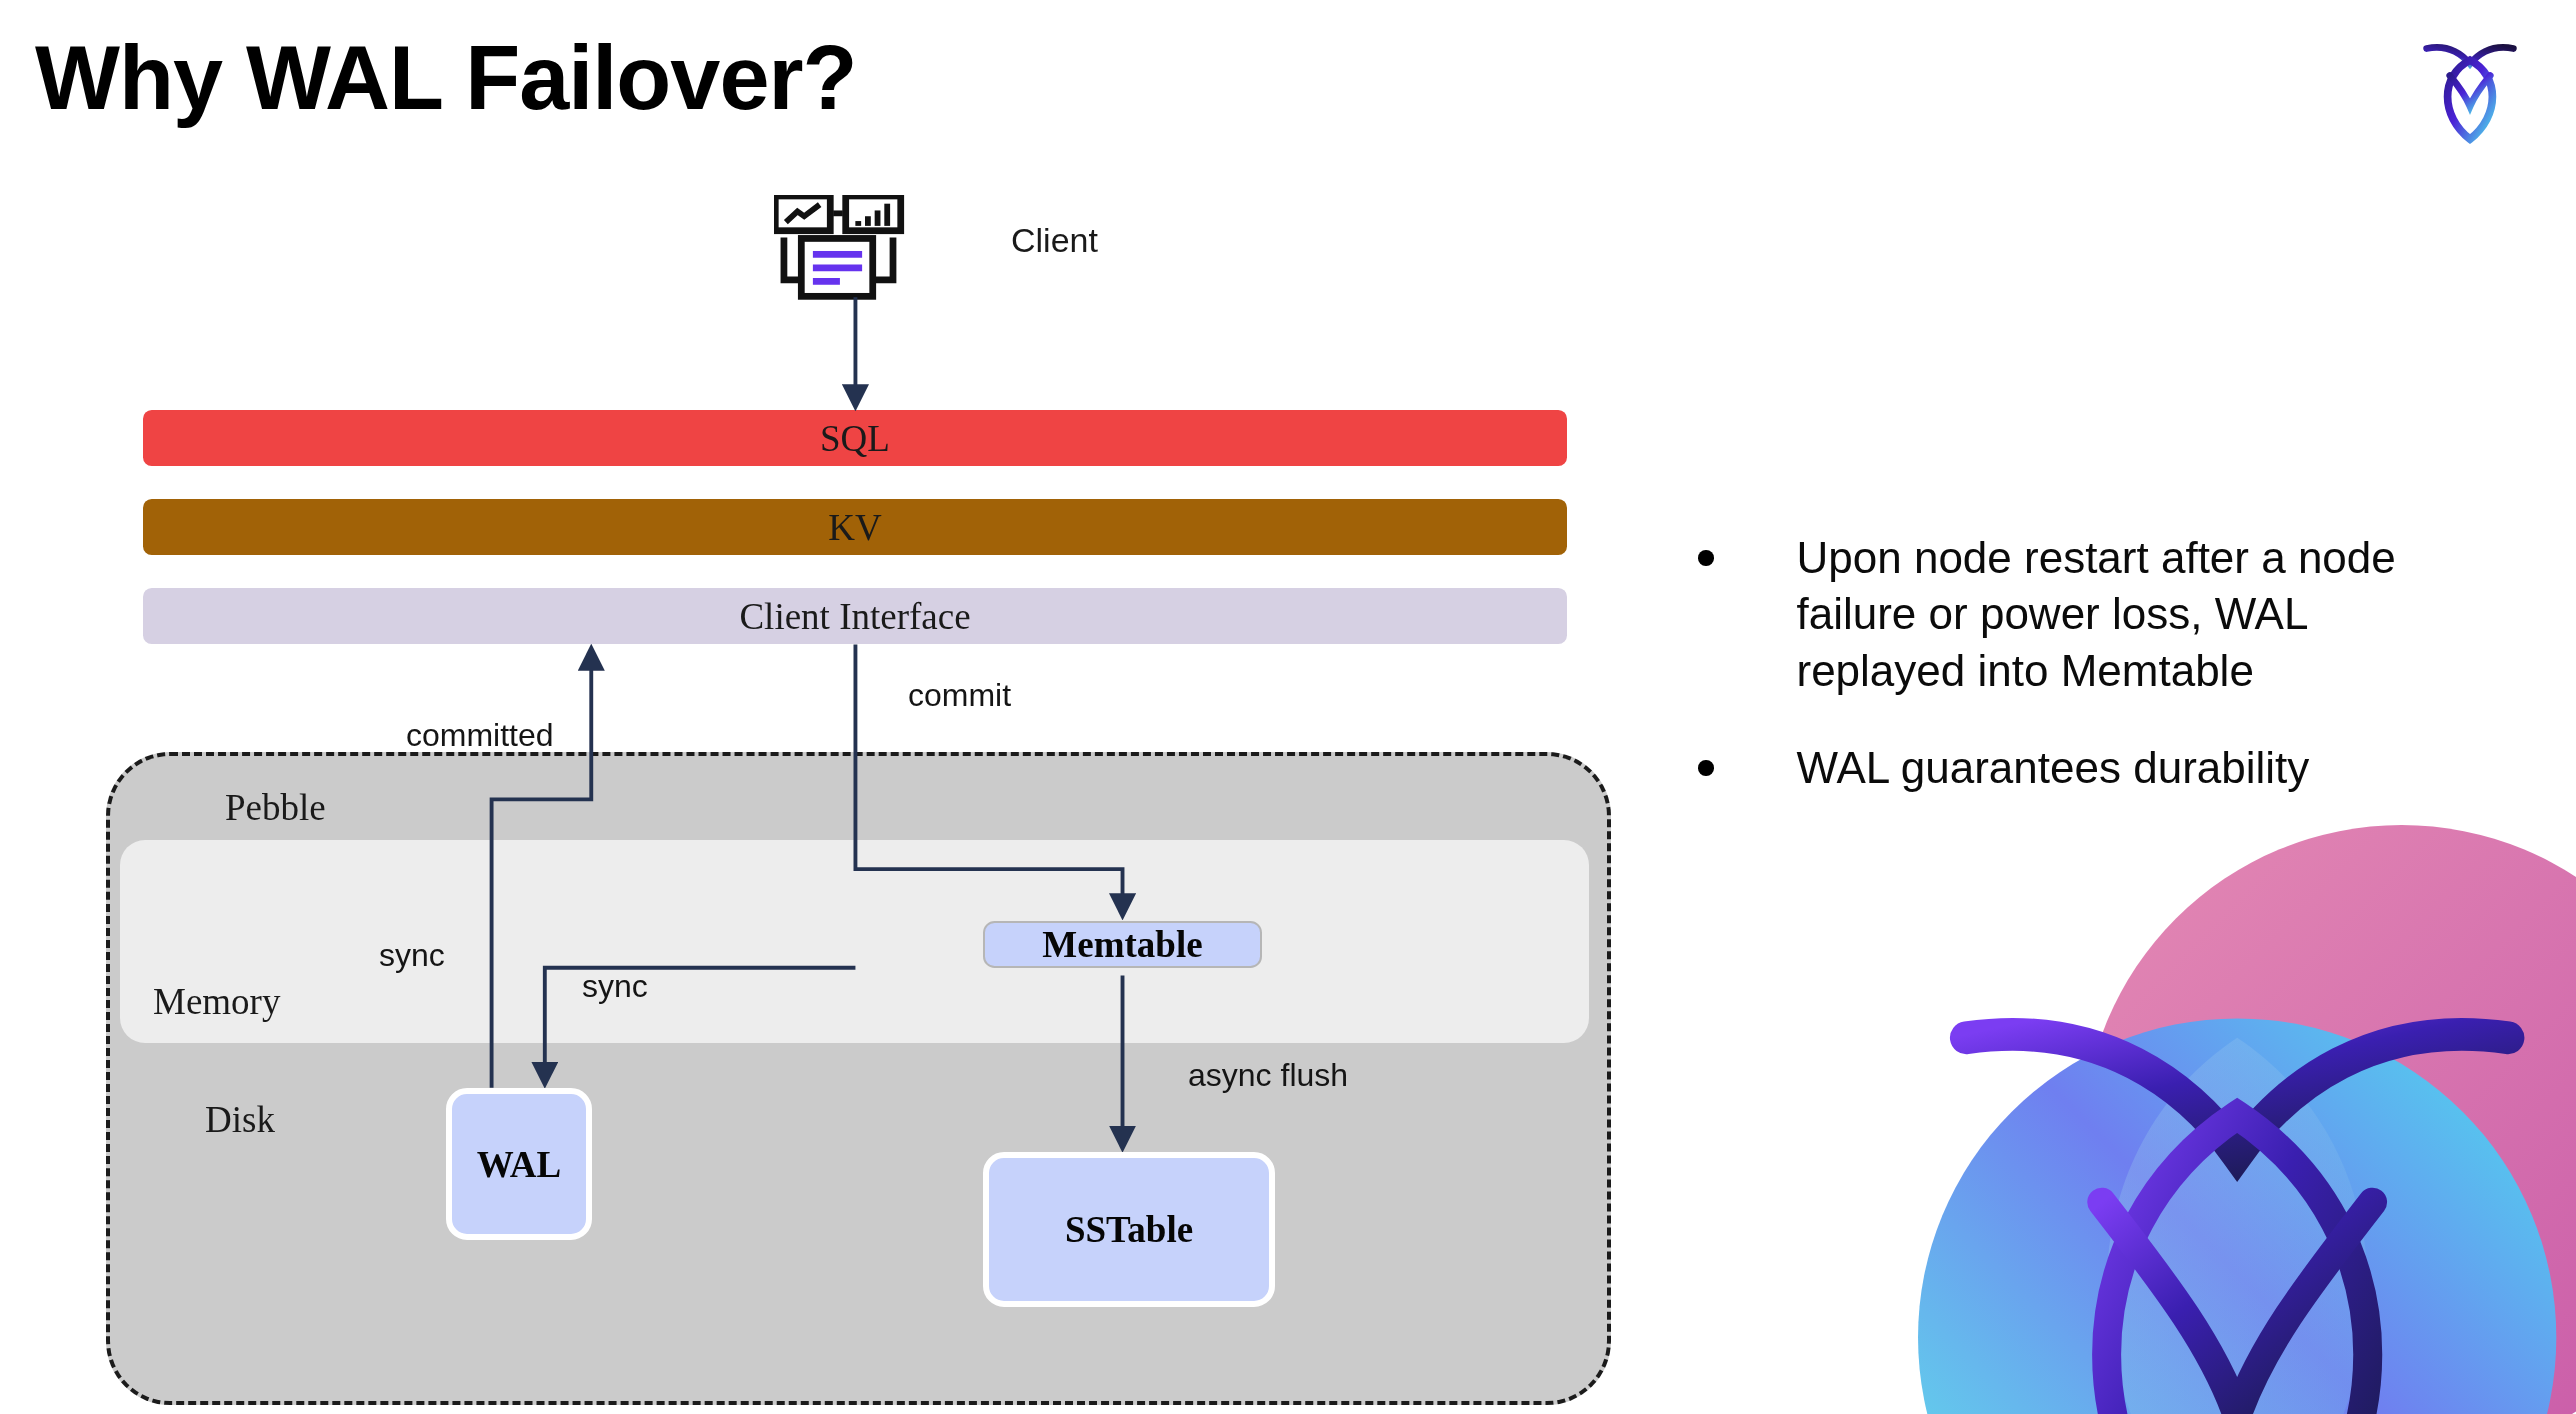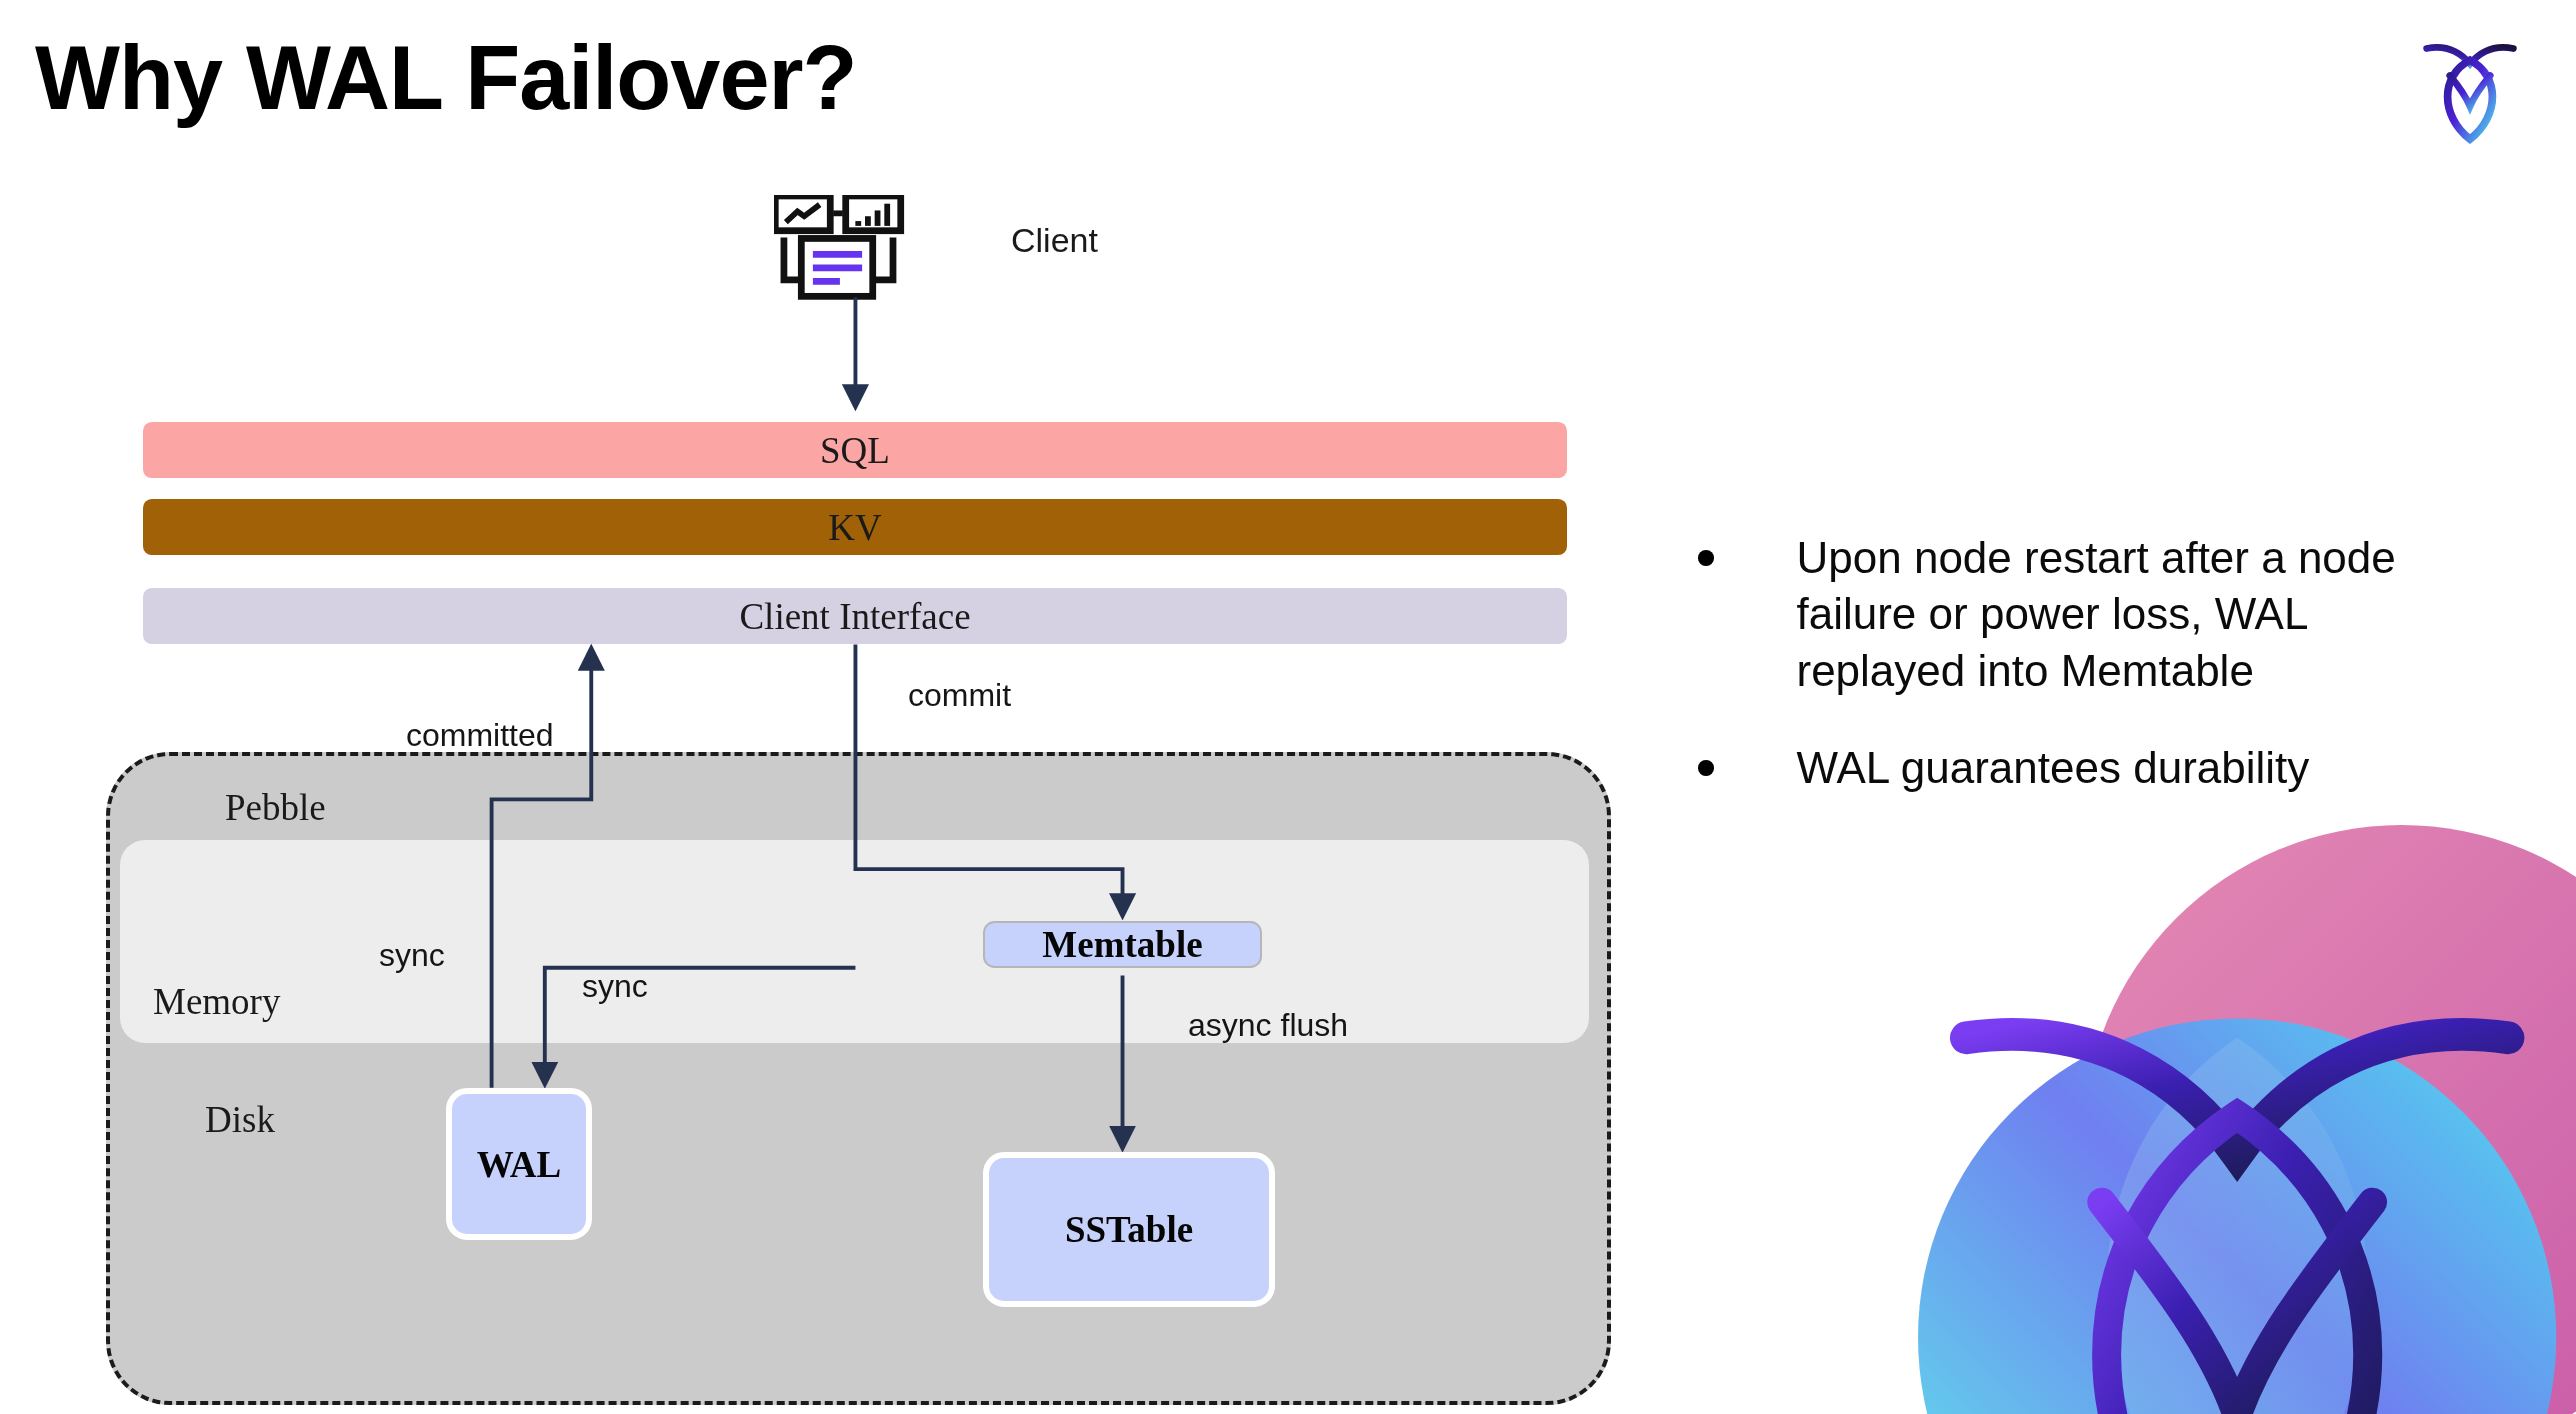--- a/index.html
+++ b/index.html
@@ -39,21 +39,21 @@
   }
 
   
   .layer-bar{
     left:143px;width:1424px;height:56px;
     border-radius:8.7px;
     display:flex;align-items:center;justify-content:center;
     font-family:"Liberation Serif",serif;
     font-size:37px;color:#1a1a1a;
   }
-  #bar-sql{top:422px;background:#fca5a5;}
+  #bar-sql{top:410px;background:#ef4444;}
   #bar-kv{top:499px;background:#a16207;}
   #bar-storage{top:588px;background:#d6d0e3;}
 
   
   #pebble-container{
     left:106px;top:752px;width:1505px;height:653px;
     border:4.8px dashed #1b1b1b;
     border-radius:64px;
     background:#cbcbcb;
     box-sizing:border-box;
@@ -103,21 +103,21 @@
 
   
   .edge-label{
     font-family:"Liberation Sans",sans-serif;
     font-size:32px;color:#151515;white-space:nowrap;
   }
   #lbl-committed{left:406px;top:689px;margin-top:28px;}
   #lbl-commit{left:908px;top:677px;}
   #lbl-sync-1{left:379px;top:937px;}
   #lbl-sync-2{left:582px;top:968px;}
-  #lbl-async-flush{left:1188px;top:1007px;}
+  #lbl-async-flush{left:1188px;top:1057px;}
 
   
   #connectors{left:0;top:0;width:2576px;height:1415px;pointer-events:none;}
 
   
   #bullets{left:1698px;top:530px;width:774px;}
   .bullet-row{display:flex;align-items:flex-start;margin-bottom:41px;}
   .bullet-dot{
     width:15.5px;height:15.5px;border-radius:50%;
     background:#000;margin-top:20.3px;flex:0 0 15.5px;

